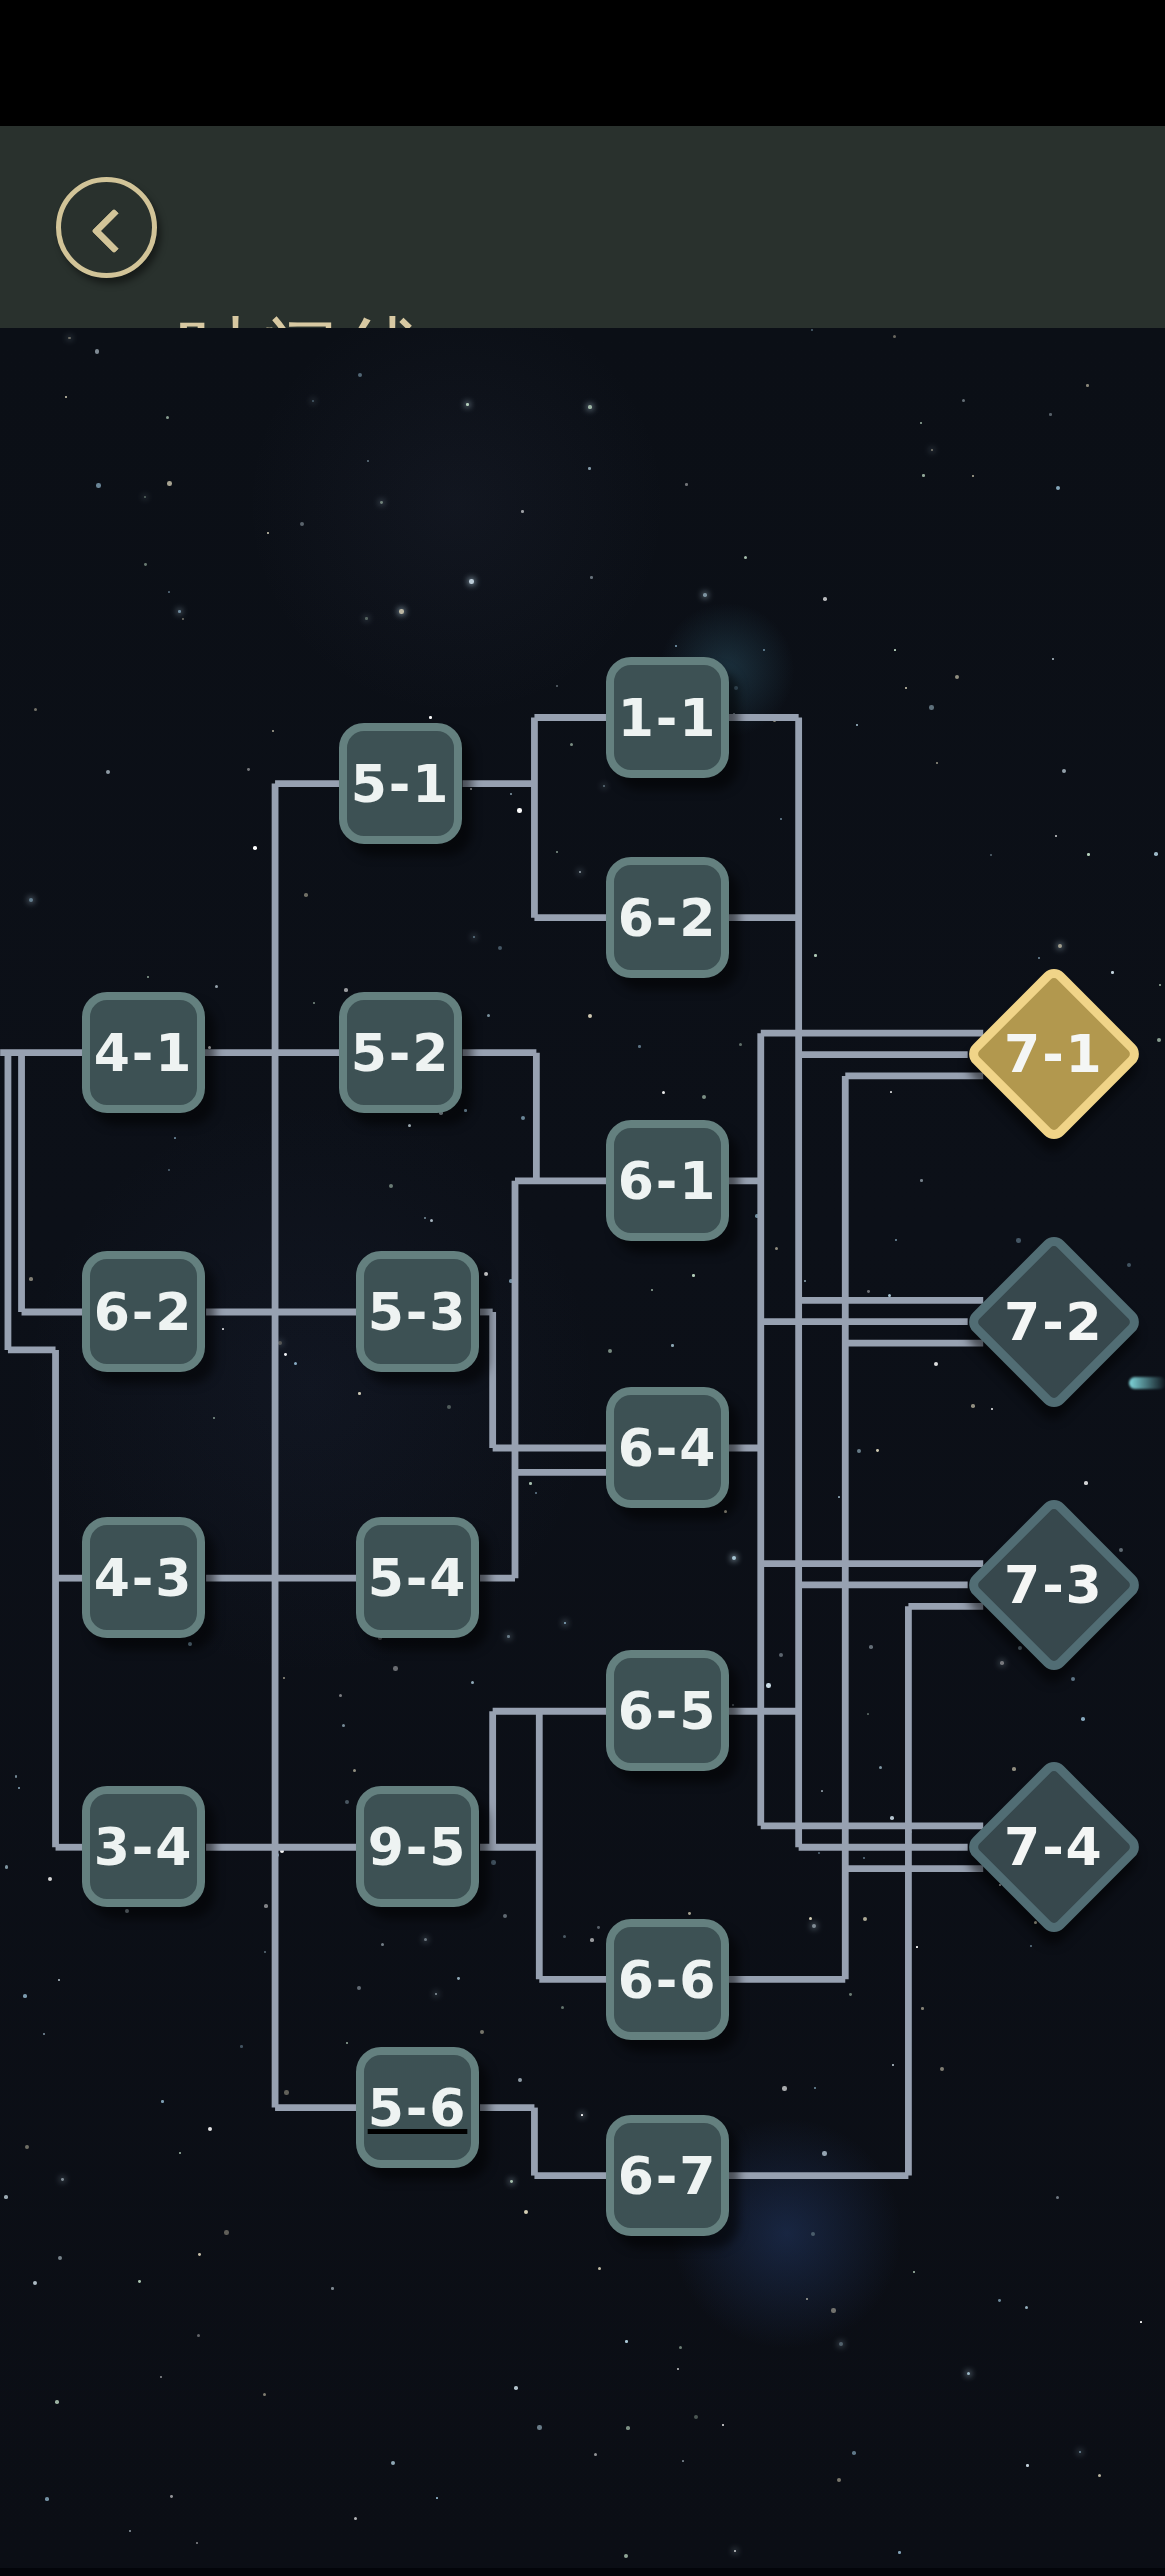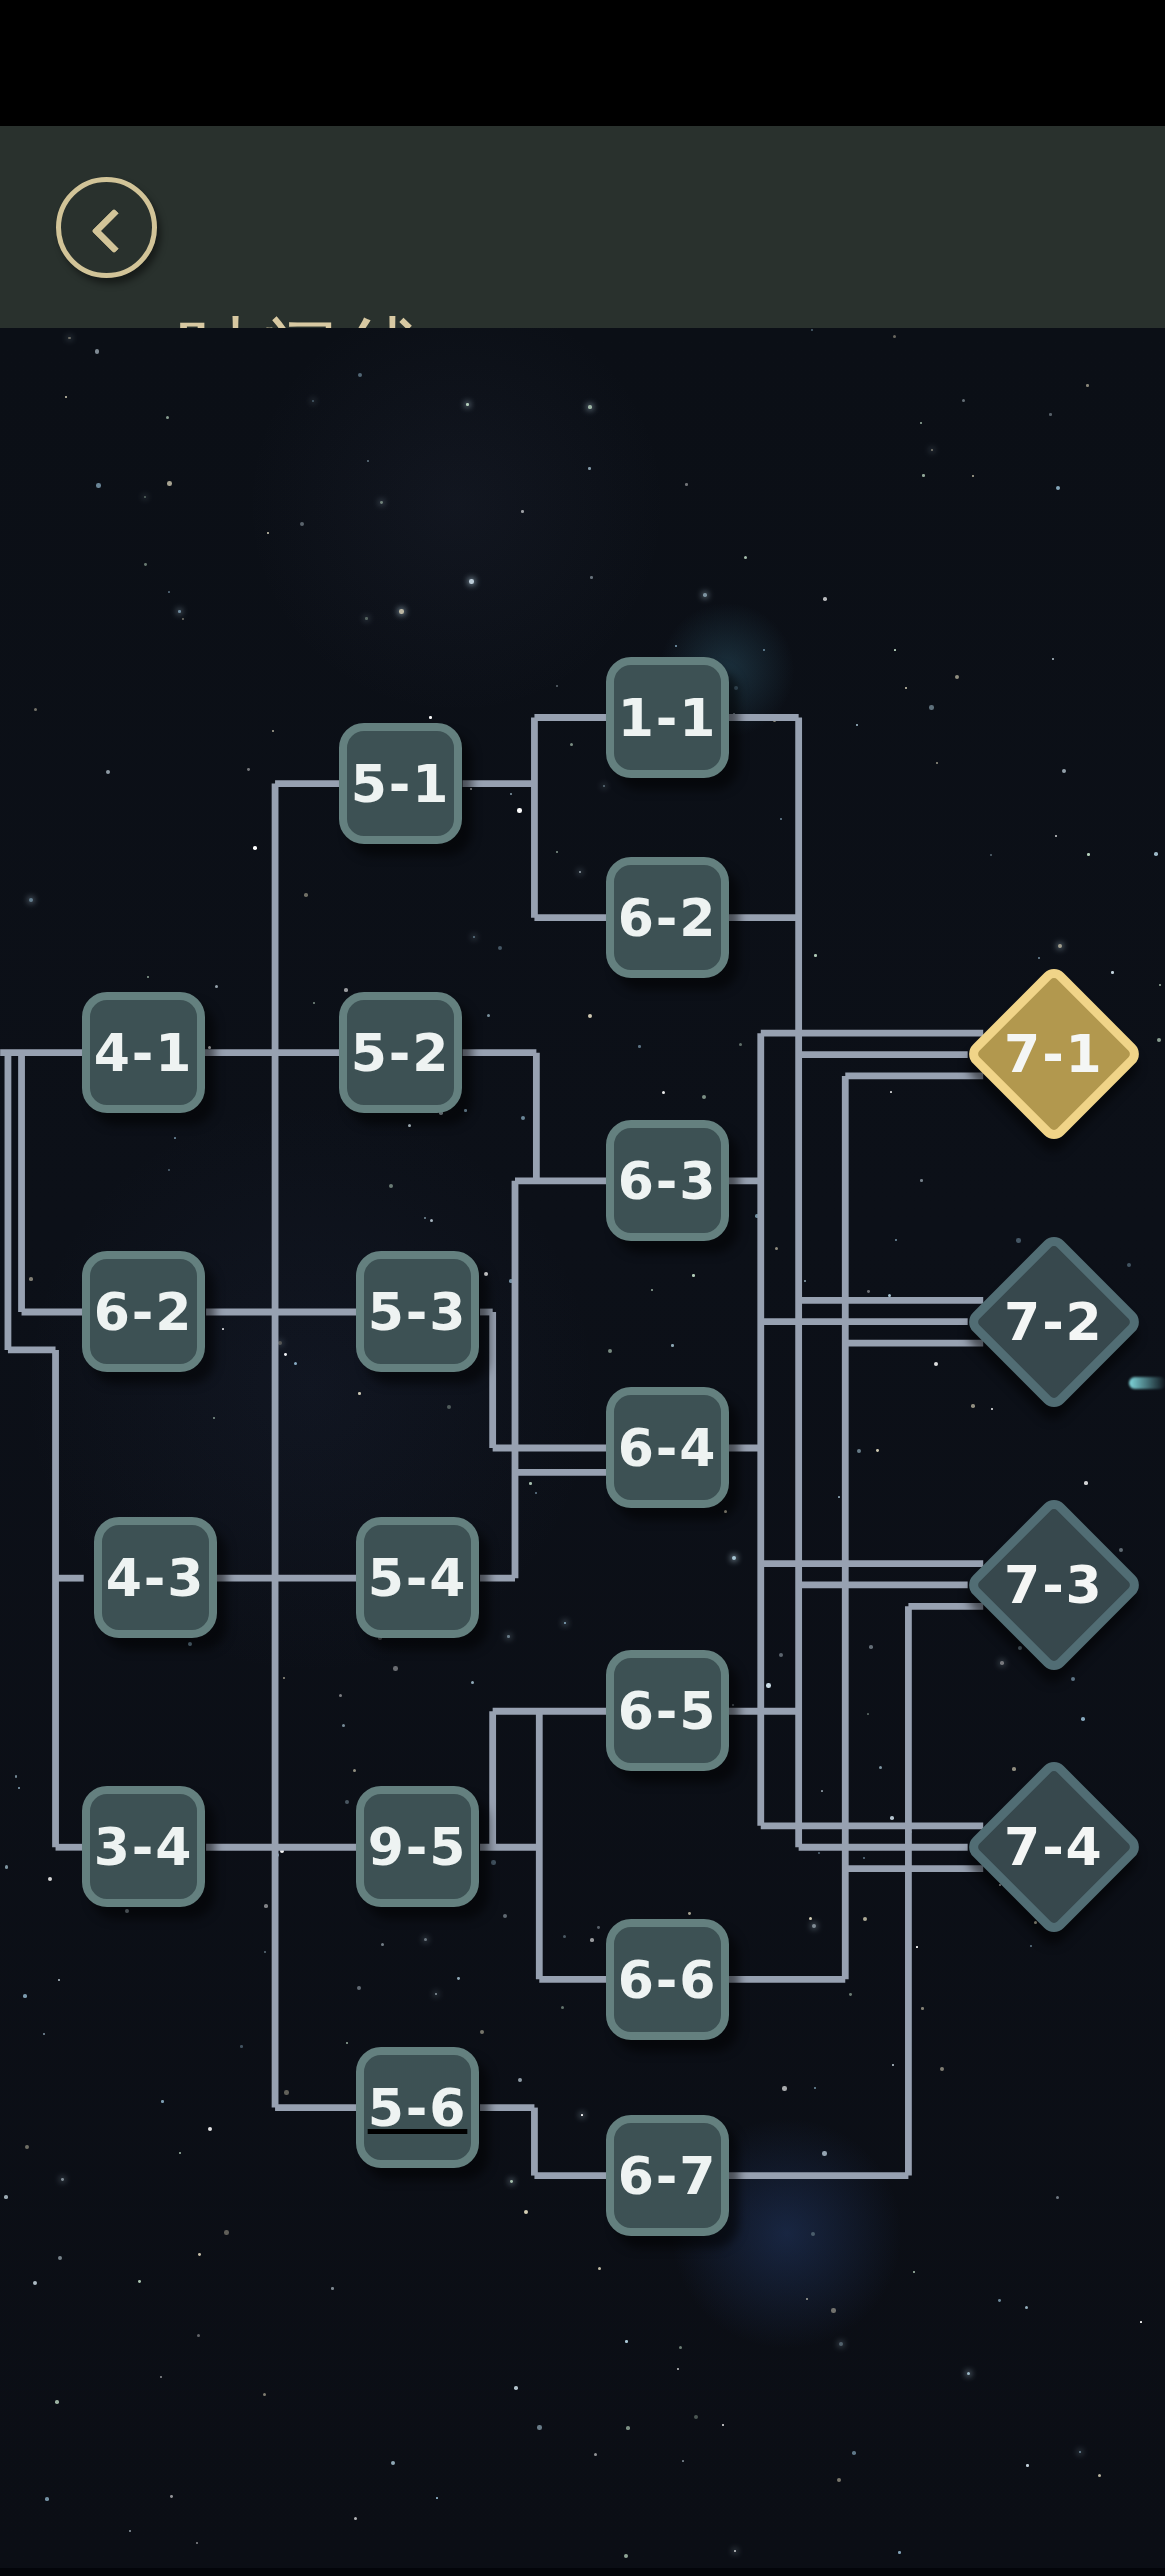--- a/index.html
+++ b/index.html
@@ -423,21 +423,21 @@
         <line x1="822" y1="1564" x2="996" y2="1564" stroke="#97a1b1" stroke-width="7"></line>
         <line x1="870" y1="1586" x2="1012" y2="1586" stroke="#97a1b1" stroke-width="7"></line>
       </svg>
     <div id="nodes">
         <div class="node-sq" style="left: 82px; top: 664px;">
           <span class="lbl">4-1</span>
         </div>
         <div class="node-sq" style="left: 82px; top: 923px;">
           <span class="lbl">6-2</span>
         </div>
-        <div class="node-sq" style="left: 94px; top: 1189px; align-items: center;">
+        <div class="node-sq" style="left: 82px; top: 1189px; align-items: center;">
           <span class="lbl">4-3</span>
         </div>
         <div class="node-sq" style="left: 82px; top: 1458px;">
           <span class="lbl">3-4</span>
         </div>
         <div class="node-sq" style="left: 339px; top: 395px;">
           <span class="lbl">5-1</span>
         </div>
         <div class="node-sq" style="left: 339px; top: 664px;">
           <span class="lbl">5-2</span>
@@ -454,21 +454,21 @@
         <div class="node-sq" style="left: 356px; top: 1719px; text-decoration: underline;">
           <span class="lbl">5-6</span>
         </div>
         <div class="node-sq" style="left: 606px; top: 329px;">
           <span class="lbl">1-1</span>
         </div>
         <div class="node-sq" style="left: 606px; top: 529px;">
           <span class="lbl">6-2</span>
         </div>
         <div class="node-sq" style="left: 606px; top: 792px;">
-          <span class="lbl">6-3</span>
+          <span class="lbl">6-1</span>
         </div>
         <div class="node-sq" style="left: 606px; top: 1059px;">
           <span class="lbl">6-4</span>
         </div>
         <div class="node-sq" style="left: 606px; top: 1322px;">
           <span class="lbl">6-5</span>
         </div>
         <div class="node-sq" style="left: 606px; top: 1591px;">
           <span class="lbl">6-6</span>
         </div>

